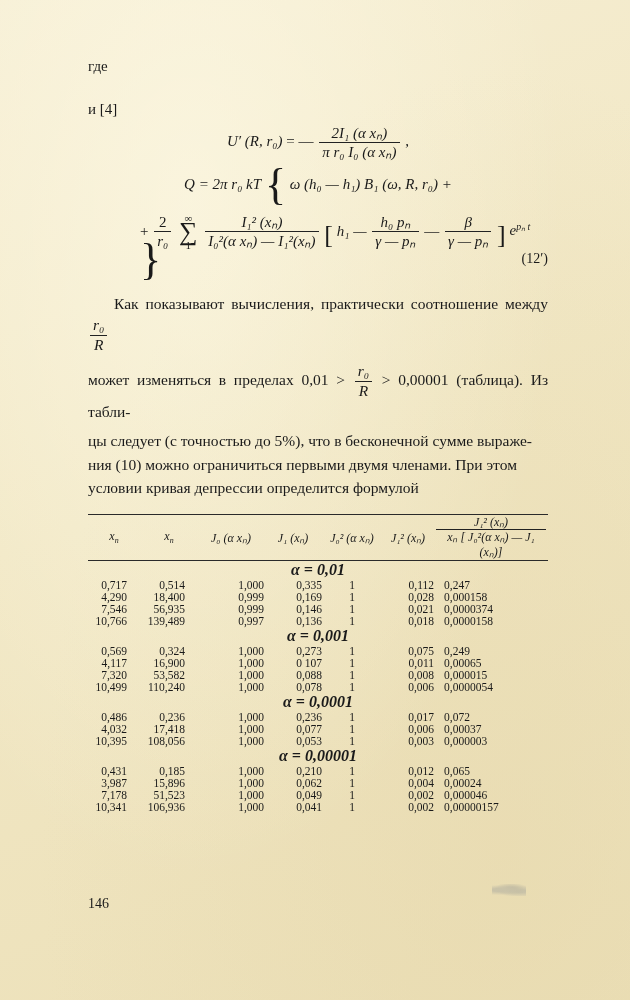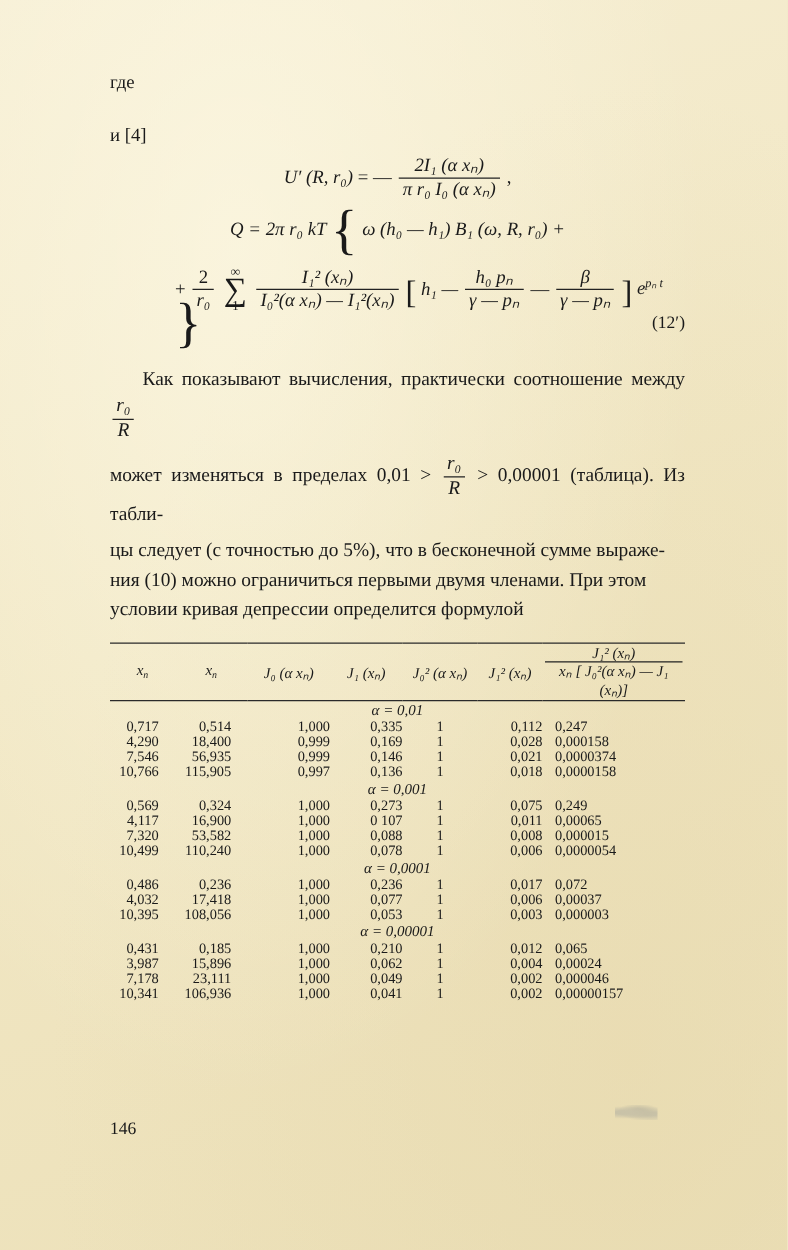--- a/index.html
+++ b/index.html
@@ -81,22 +81,23 @@
     text-align: center;
     padding: 9px 2px 9px 2px;
     border-left: 1px solid #2a2a2a;
     vertical-align: middle;
   }
   .hdr-row th:first-child { border-left: 0; }
   .rule-top { border-top: 1.4px solid #2a2a2a; }
   .rule-bot { border-bottom: 1.4px solid #2a2a2a; }
   .sec-label td {
     text-align: center;
-    font-size: 12px;
+    font-size: 16px;
     padding: 11px 0 7px 0;
+    font-weight: bold;
   }
   .dat td {
     text-align: center;
     padding: 0.6px 3px;
     border-left: 1px solid #2a2a2a;
     white-space: nowrap;
   }
   .dat td:first-child { border-left: 0; }
   .dat td.c1, .dat td.c2 { text-align: right; padding-right: 13px; }
   .dat td.c3, .dat td.c4, .dat td.c6 { text-align: right; padding-left: 22px; }
@@ -292,21 +293,21 @@
           <td class="c1">7,546</td>
           <td class="c2">56,935</td>
           <td class="c3">0,999</td>
           <td class="c4">0,146</td>
           <td class="c5">1</td>
           <td class="c6">0,021</td>
           <td class="c7">0,0000374</td>
         </tr>
         <tr class="dat">
           <td class="c1">10,766</td>
-          <td class="c2">115,905</td>
+          <td class="c2">139,489</td>
           <td class="c3">0,997</td>
           <td class="c4">0,136</td>
           <td class="c5">1</td>
           <td class="c6">0,018</td>
           <td class="c7">0,0000158</td>
         </tr>
 
         <tr class="sec-label">
           <td colspan="7" class="mi">α = 0,001</td>
         </tr>
@@ -394,21 +395,21 @@
           <td class="c1">3,987</td>
           <td class="c2">15,896</td>
           <td class="c3">1,000</td>
           <td class="c4">0,062</td>
           <td class="c5">1</td>
           <td class="c6">0,004</td>
           <td class="c7">0,00024</td>
         </tr>
         <tr class="dat">
           <td class="c1">7,178</td>
-          <td class="c2">23,111</td>
+          <td class="c2">51,523</td>
           <td class="c3">1,000</td>
           <td class="c4">0,049</td>
           <td class="c5">1</td>
           <td class="c6">0,002</td>
           <td class="c7">0,000046</td>
         </tr>
         <tr class="dat">
           <td class="c1">10,341</td>
           <td class="c2">106,936</td>
           <td class="c3">1,000</td>

